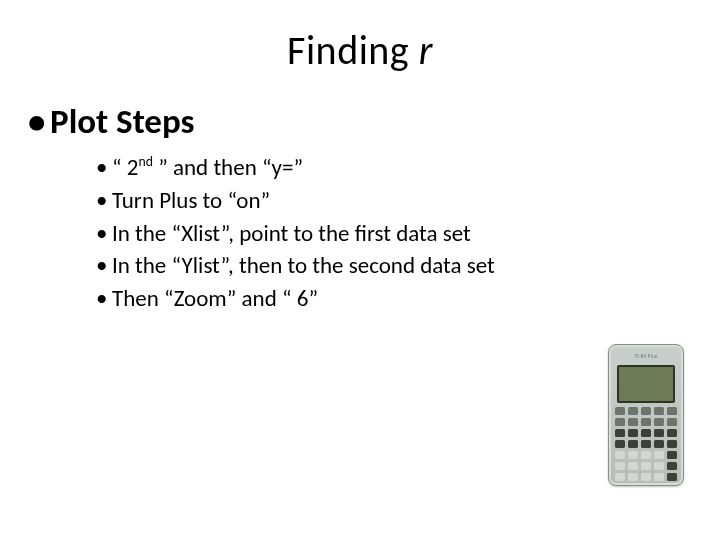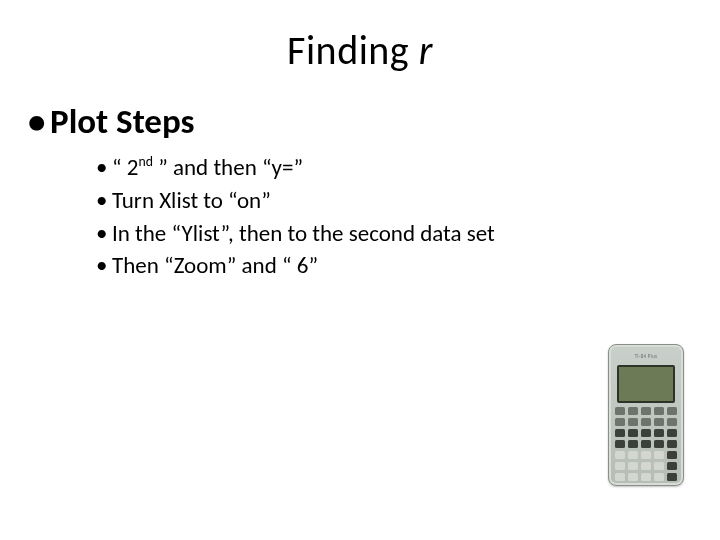--- a/index.html
+++ b/index.html
@@ -76,21 +76,22 @@
 <div class="title">
   <span>Finding </span><span class="r-ital">r</span>
 </div>
 
 <div class="l1">
   <span class="bullet">•</span><span>Plot Steps</span>
 </div>
 
 <div class="steps">
   <div class="row"><span class="b2">•</span><span>“ 2<span class="sup">nd</span> ” and then “y=”</span></div>
-  <div class="row"><span class="b2">•</span><span>Turn Xlist to “on”</span></div>
+  <div class="row"><span class="b2">•</span><span>Turn Plus to “on”</span></div>
+  <div class="row"><span class="b2">•</span><span>In the “Xlist”, point to the first data set</span></div>
   <div class="row"><span class="b2">•</span><span>In the “Ylist”, then to the second data set</span></div>
   <div class="row"><span class="b2">•</span><span>Then “Zoom” and “ 6”</span></div>
 </div>
 
 <div class="calc">
   <div class="brand">TI-84 Plus</div>
   <div class="screen"></div>
   <div class="pad">
     <i class="g"></i>
       <i class="g"></i>

